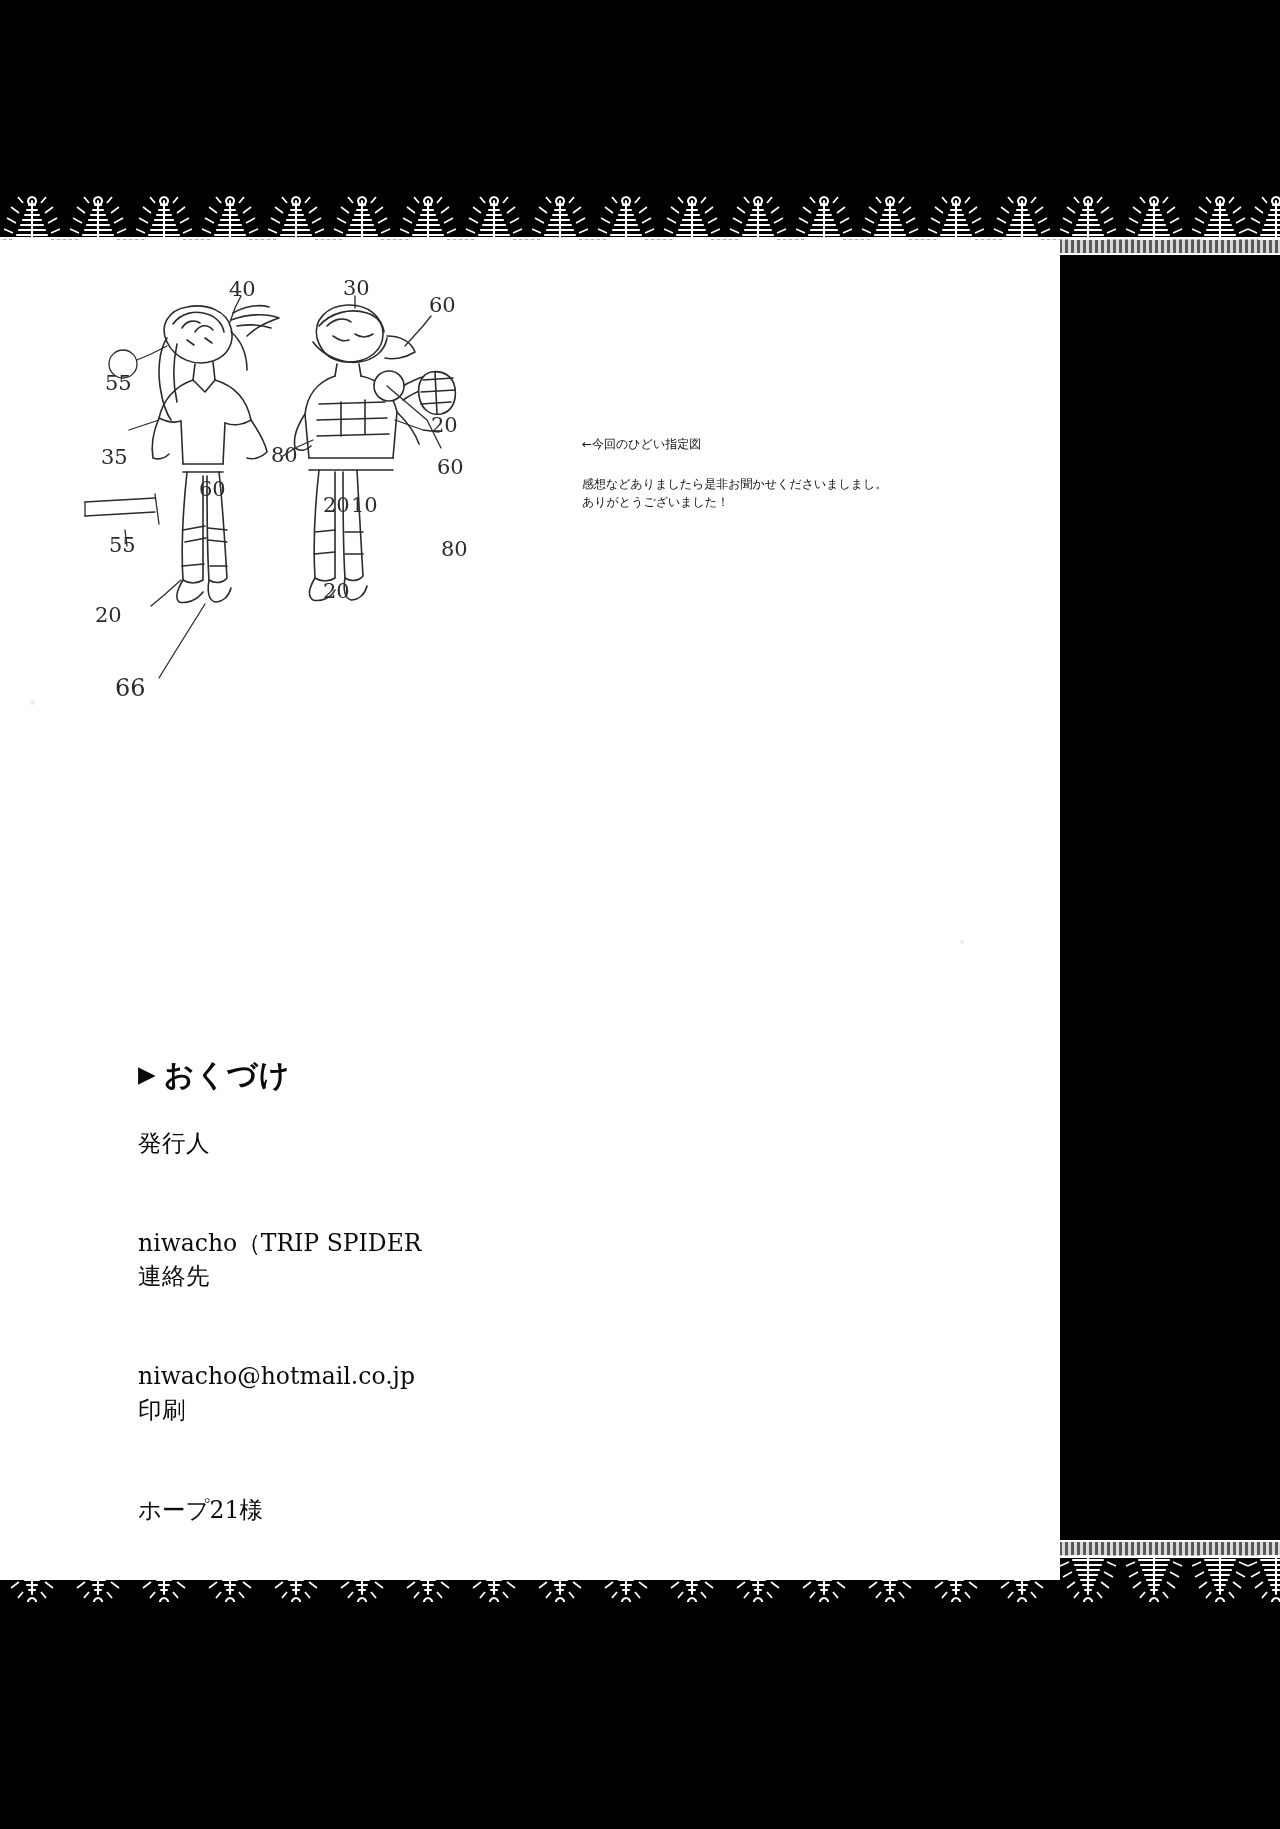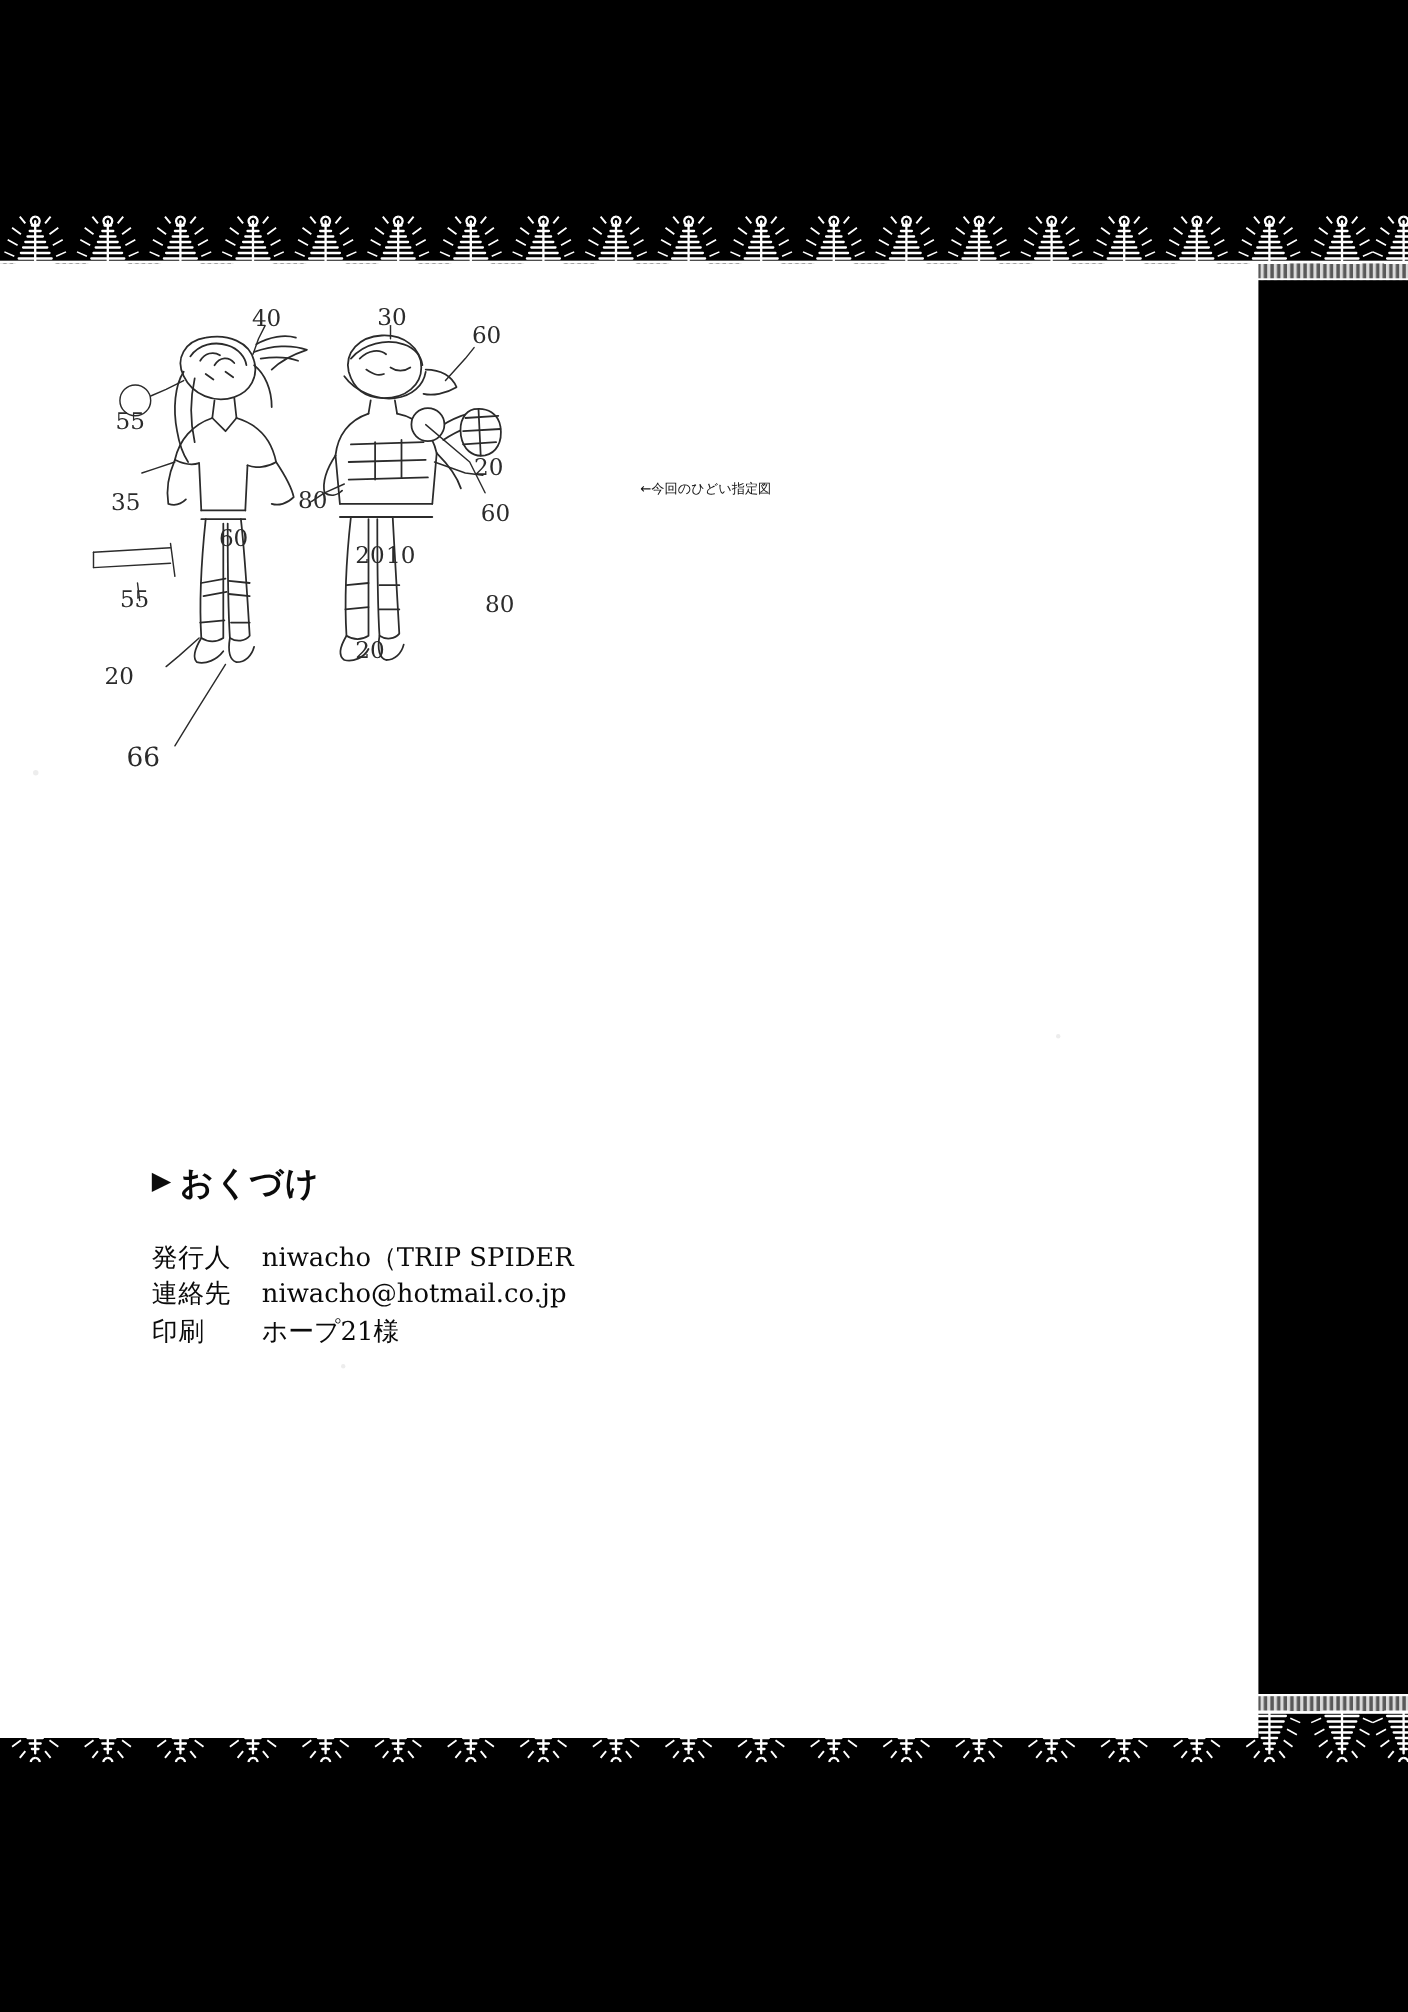--- a/index.html
+++ b/index.html
@@ -13,21 +13,21 @@
     position: relative;
     overflow: hidden;
     font-family: "Liberation Sans", sans-serif;
   }
 
   
   #page {
     position: absolute;
     left: 0;
     top: 240px;
-    width: 1144px;
+    width: 1060px;
     height: 1340px;
     background: #ffffff;
   }
 
   
   .lace {
     position: absolute;
     left: 0;
     width: 1280px;
     height: 62px;
@@ -94,20 +94,21 @@
   #colophon-rows {
     margin-top: 31px;
     font-size: 23.5px;
     line-height: 1.42;
     color: #0b0b0b;
     font-family: "DejaVu Sans", "Liberation Sans", sans-serif;
   }
   .crow {
     display: flex;
     align-items: flex-start;
+    flex-direction: column;
   }
   .clabel {
     width: 100px;
     flex: 0 0 100px;
     letter-spacing: 0.5px;
   }
   .cvalue {
     flex: 1 1 auto;
     font-family: "DejaVu Serif", "Liberation Serif", serif;
     font-size: 23.5px;
@@ -264,20 +265,22 @@
         <text x="386" y="276">80</text>
         <text x="40" y="342">20</text>
         <text x="268" y="318">20</text>
         <text x="60" y="416" font-size="24">66</text>
       </g>
     </svg>
   </div>
 
   <div id="notes">
     <div class="para arrow-line">←今回のひどい指定図</div>
+    <div class="para">感想などありましたら是非お聞かせくださいましまし。
+ありがとうございました！</div>
   </div>
 
   <div id="colophon">
     <div id="colophon-title">
       <span class="tri">▶</span>
       <span>おくづけ</span>
     </div>
     <div id="colophon-rows">
       <div class="crow">
         <span class="clabel">発行人</span>

